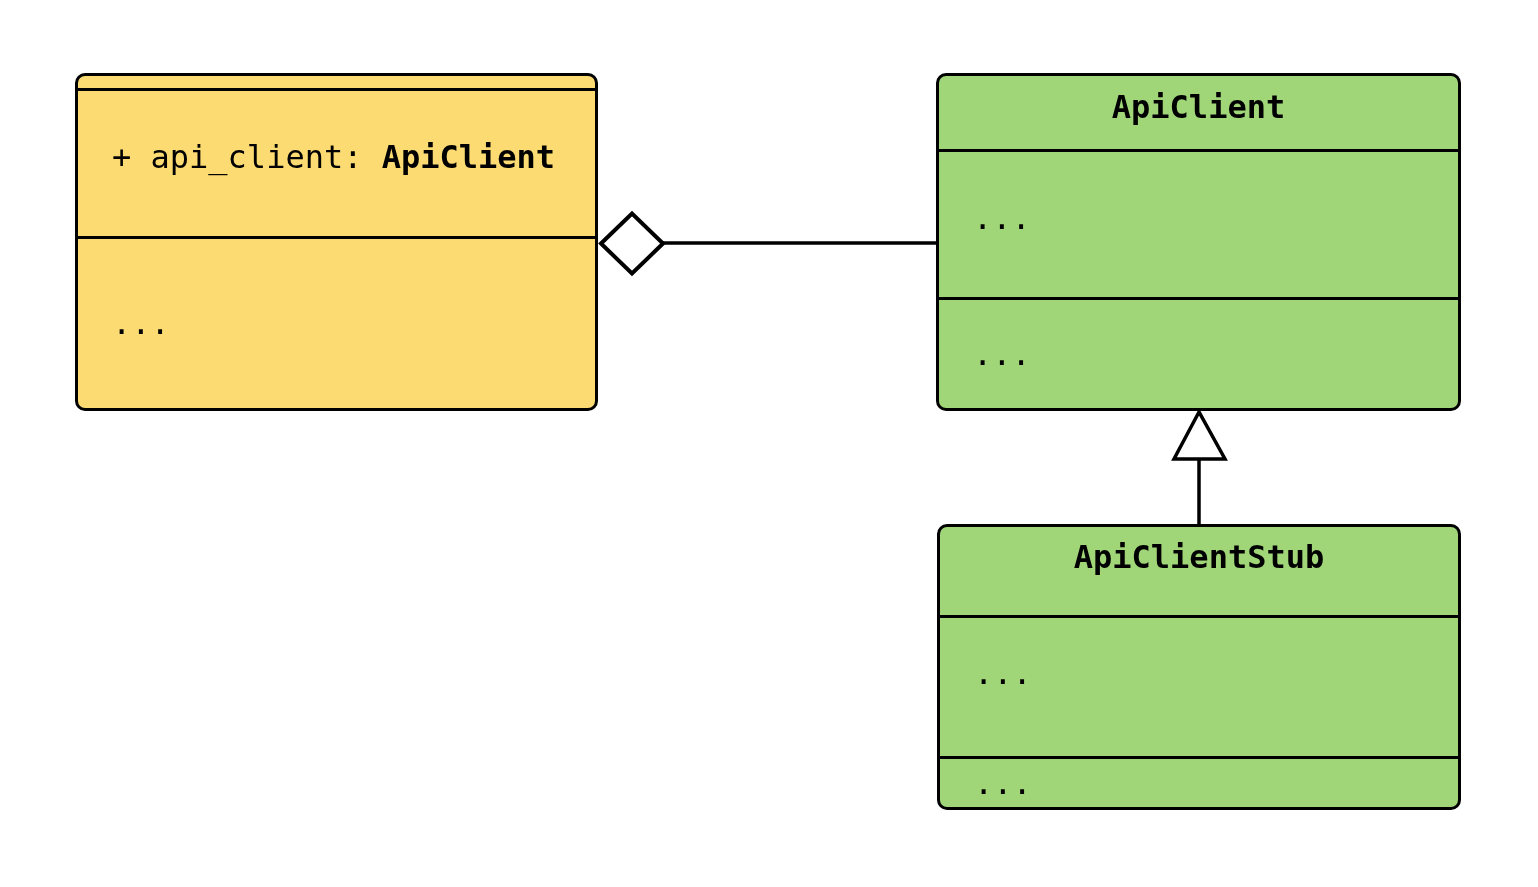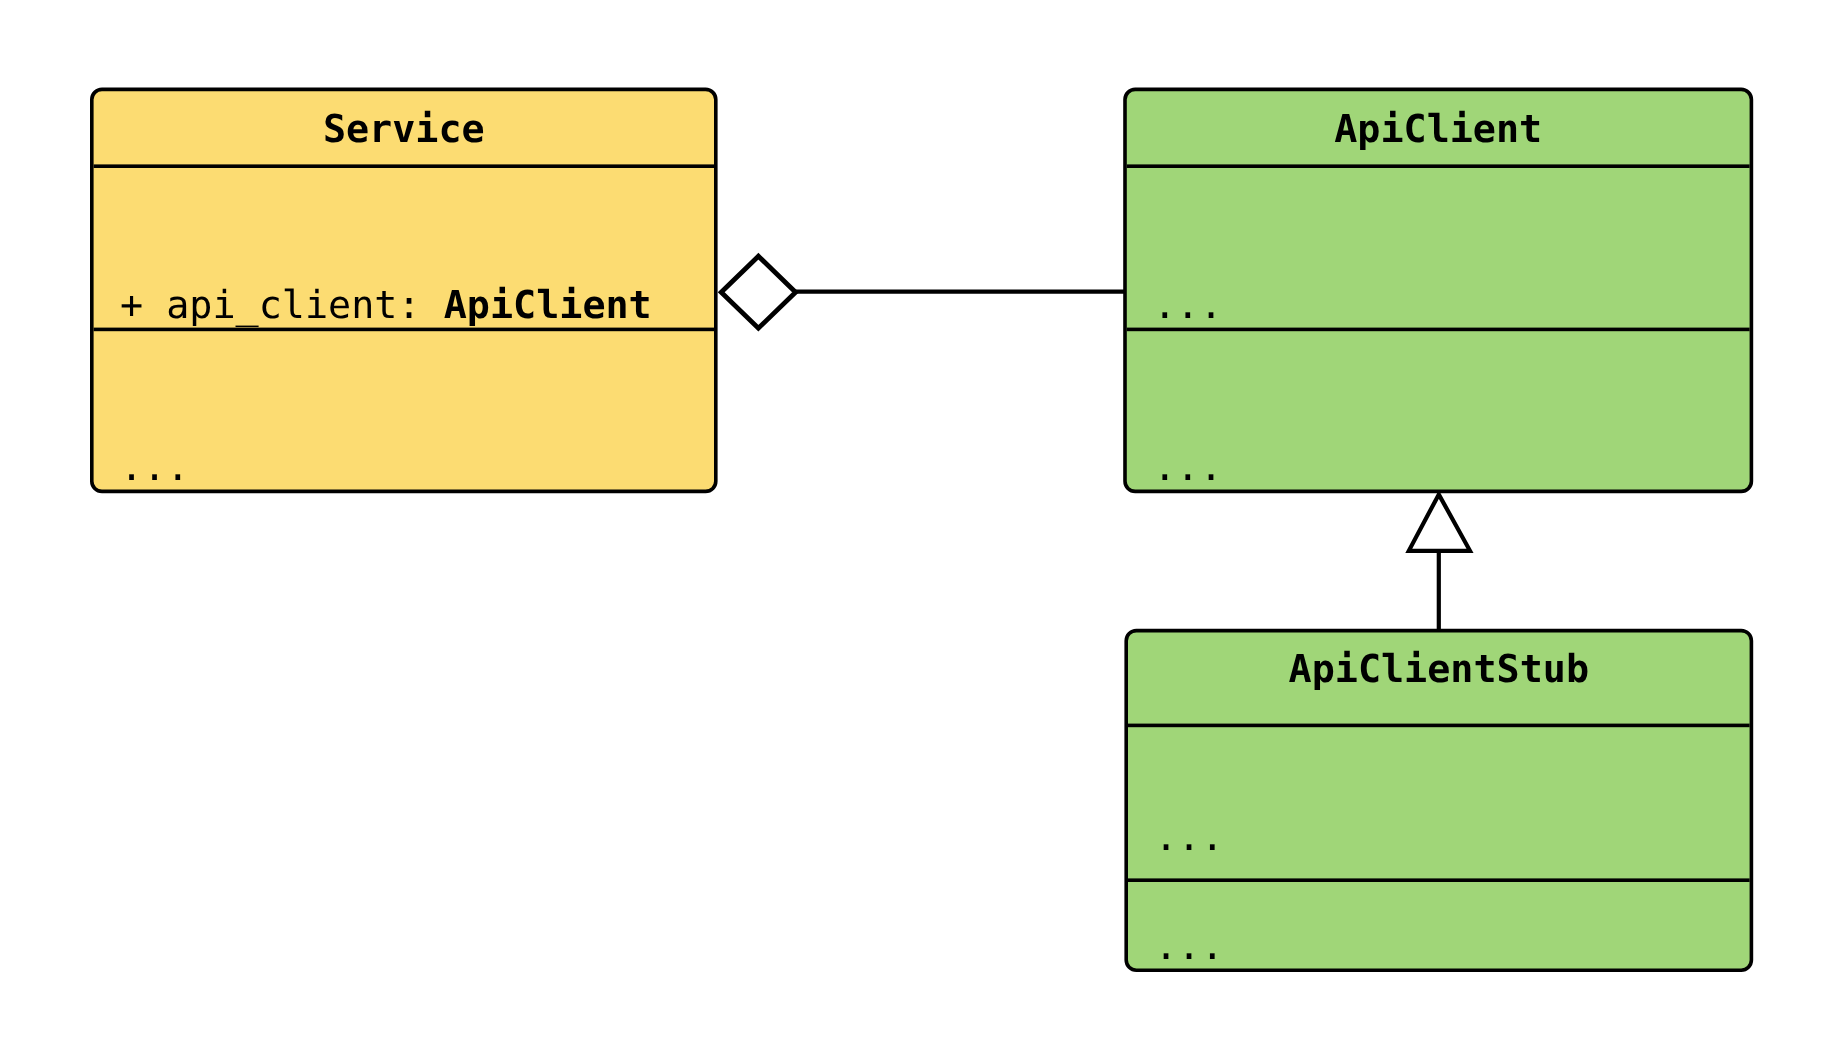--- a/index.html
+++ b/index.html
@@ -29,26 +29,27 @@
     justify-content: center;
     font-weight: bold;
     font-size: 32px;
     line-height: 1;
     flex: 0 0 auto;
   }
 
   .uml-section {
     border-top: 3.5px solid #000000;
     display: flex;
-    align-items: flex-end;
-    padding-left: 22px;
+    align-items: center;
+    padding-left: 34px;
     font-size: 32px;
     line-height: 1.2;
     white-space: pre;
     flex: 0 0 auto;
+    margin-top: 12px;
   }
 
   .uml-section.last { flex: 1 1 auto; }
 
   .bold-type { font-weight: bold; }
 
   
   .class-service       { left: 75px;  top: 73px;  width: 523px; height: 338px; }
   .class-service .uml-title    { height: 61px; }
   .class-service .sec-attrs    { height: 136px; }
@@ -71,21 +72,20 @@
     z-index: 2;
     pointer-events: none;
   }
 </style>
 </head>
 <body>
 
 <div class="canvas">
 
   <div class="uml-class class-service" style="background-color: rgb(252, 220, 114);">
-    <div class="uml-title">Service</div>
     <div class="uml-section sec-attrs">
       <span><span>+ api_client: </span><span class="bold-type">ApiClient</span></span>
     </div>
     <div class="uml-section last">...</div>
   </div>
 
   <div class="uml-class class-apiclient" style="background-color: rgb(160, 214, 120);">
     <div class="uml-title">ApiClient</div>
     <div class="uml-section sec-attrs">...</div>
     <div class="uml-section last">...</div>

